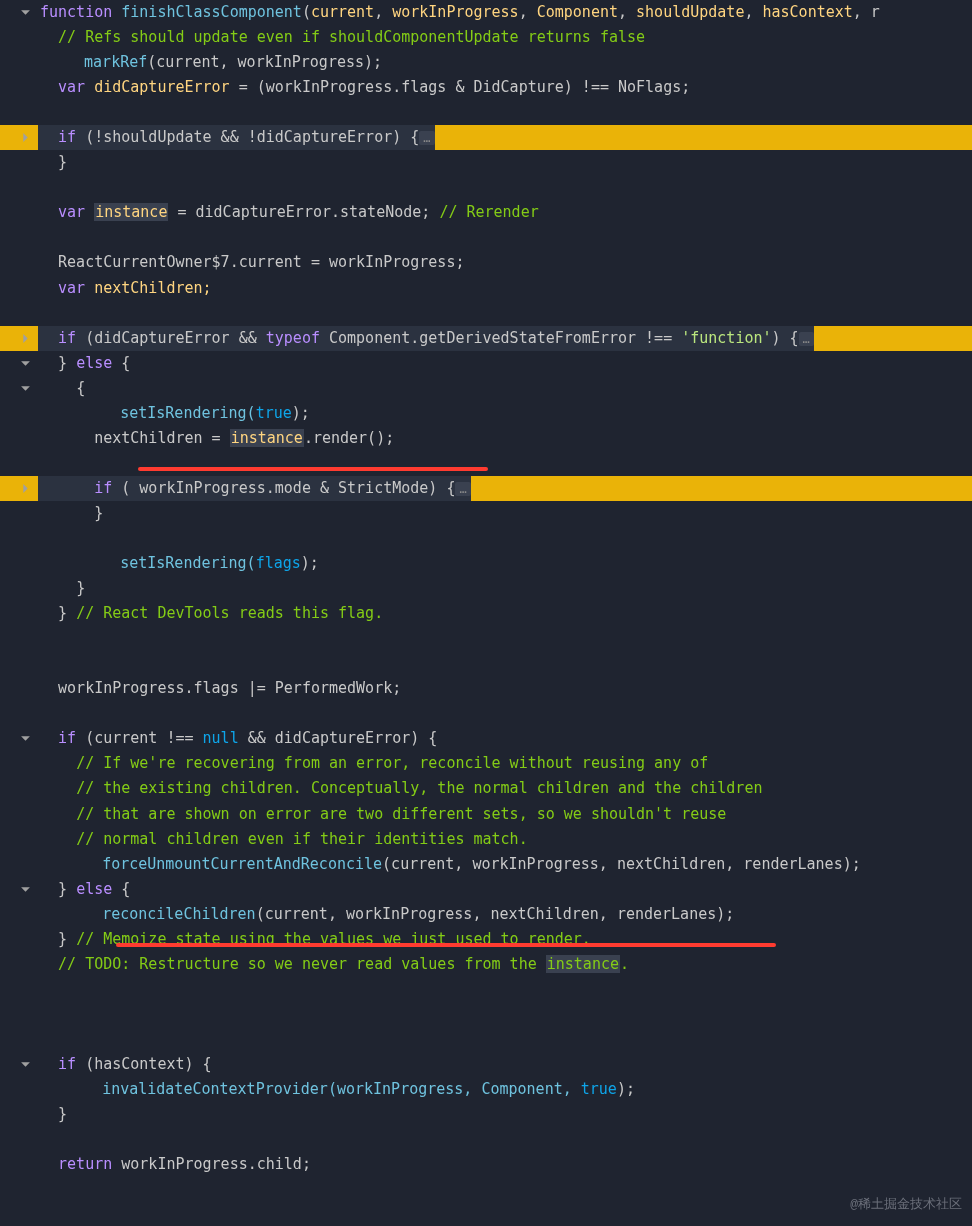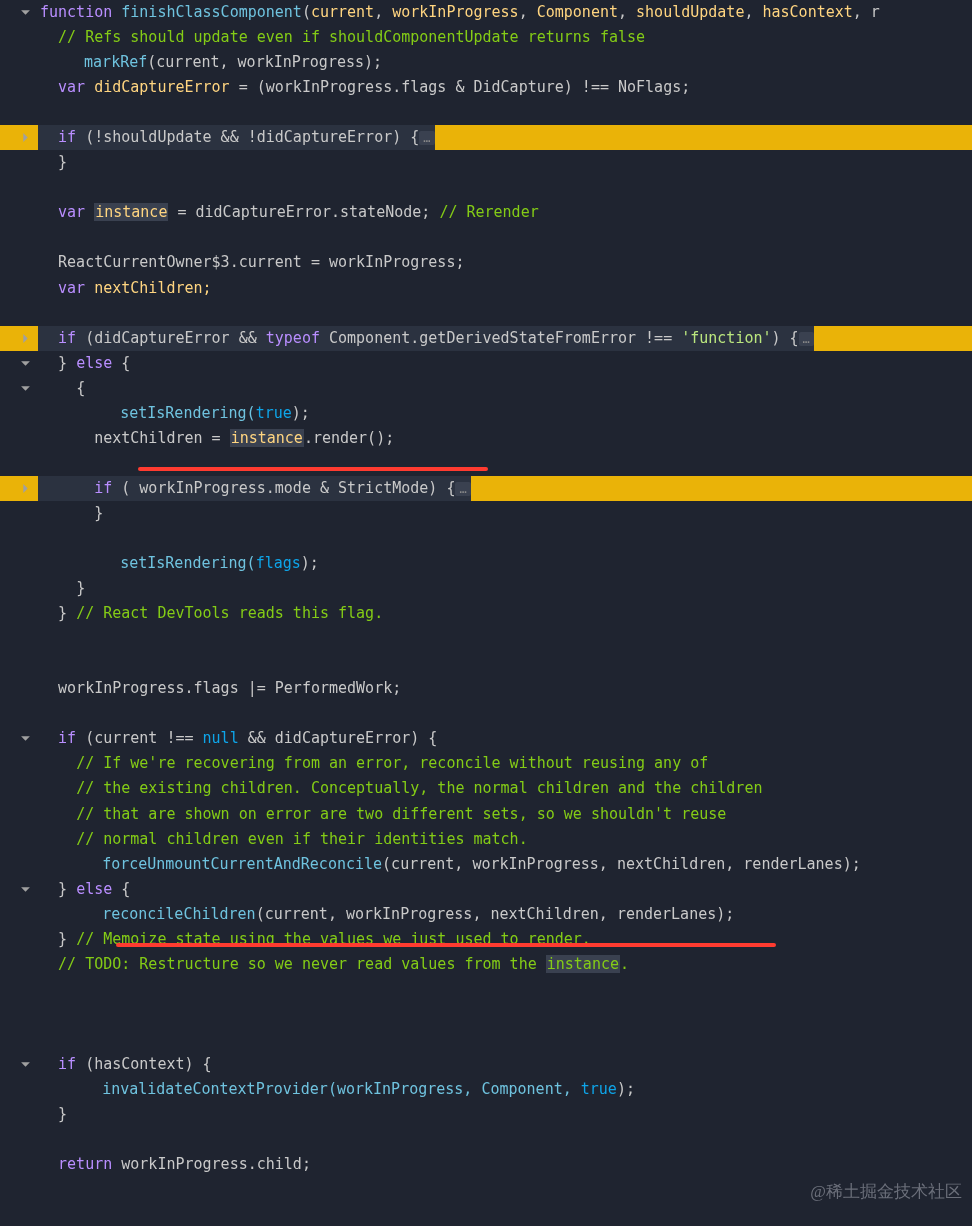--- a/index.html
+++ b/index.html
@@ -69,24 +69,24 @@
     background: #ff3b30;
     border-radius: 2px;
     z-index: 5;
   }
   .u1 { left: 138px; top: 467px; width: 350px; }
   .u2 { left: 116px; top: 943px; width: 660px; }
 
   .watermark {
     position: absolute;
     right: 10px;
-    bottom: 20px;
+    bottom: 10px;
     color: #6b6f7a;
-    font-size: 17px;
-    font-family: Liberation Serif, serif;
+    font-size: 13px;
+    font-family: Liberation Mono, monospace;
   }
 </style>
 </head>
 <body>
 
 <div class="editor">
 
 <div class="line">
   <div class="gutter">
     <span class="fold">
@@ -144,21 +144,21 @@
   <div class="code">  <span class="kw">var</span> <span class="id hl">instance</span> <span class="p">= didCaptureError.stateNode;</span> <span class="cmt">// Rerender</span></div>
 </div>
 
 <div class="line">
       <div class="gutter"></div>
       <div class="code"> </div>
     </div>
 
 <div class="line">
   <div class="gutter"></div>
-  <div class="code">  <span class="p">ReactCurrentOwner$3.current = workInProgress;</span></div>
+  <div class="code">  <span class="p">ReactCurrentOwner$7.current = workInProgress;</span></div>
 </div>
 
 <div class="line">
   <div class="gutter"></div>
   <div class="code">  <span class="kw">var</span> <span class="id">nextChildren;</span></div>
 </div>
 
 <div class="line">
       <div class="gutter"></div>
       <div class="code"> </div>

